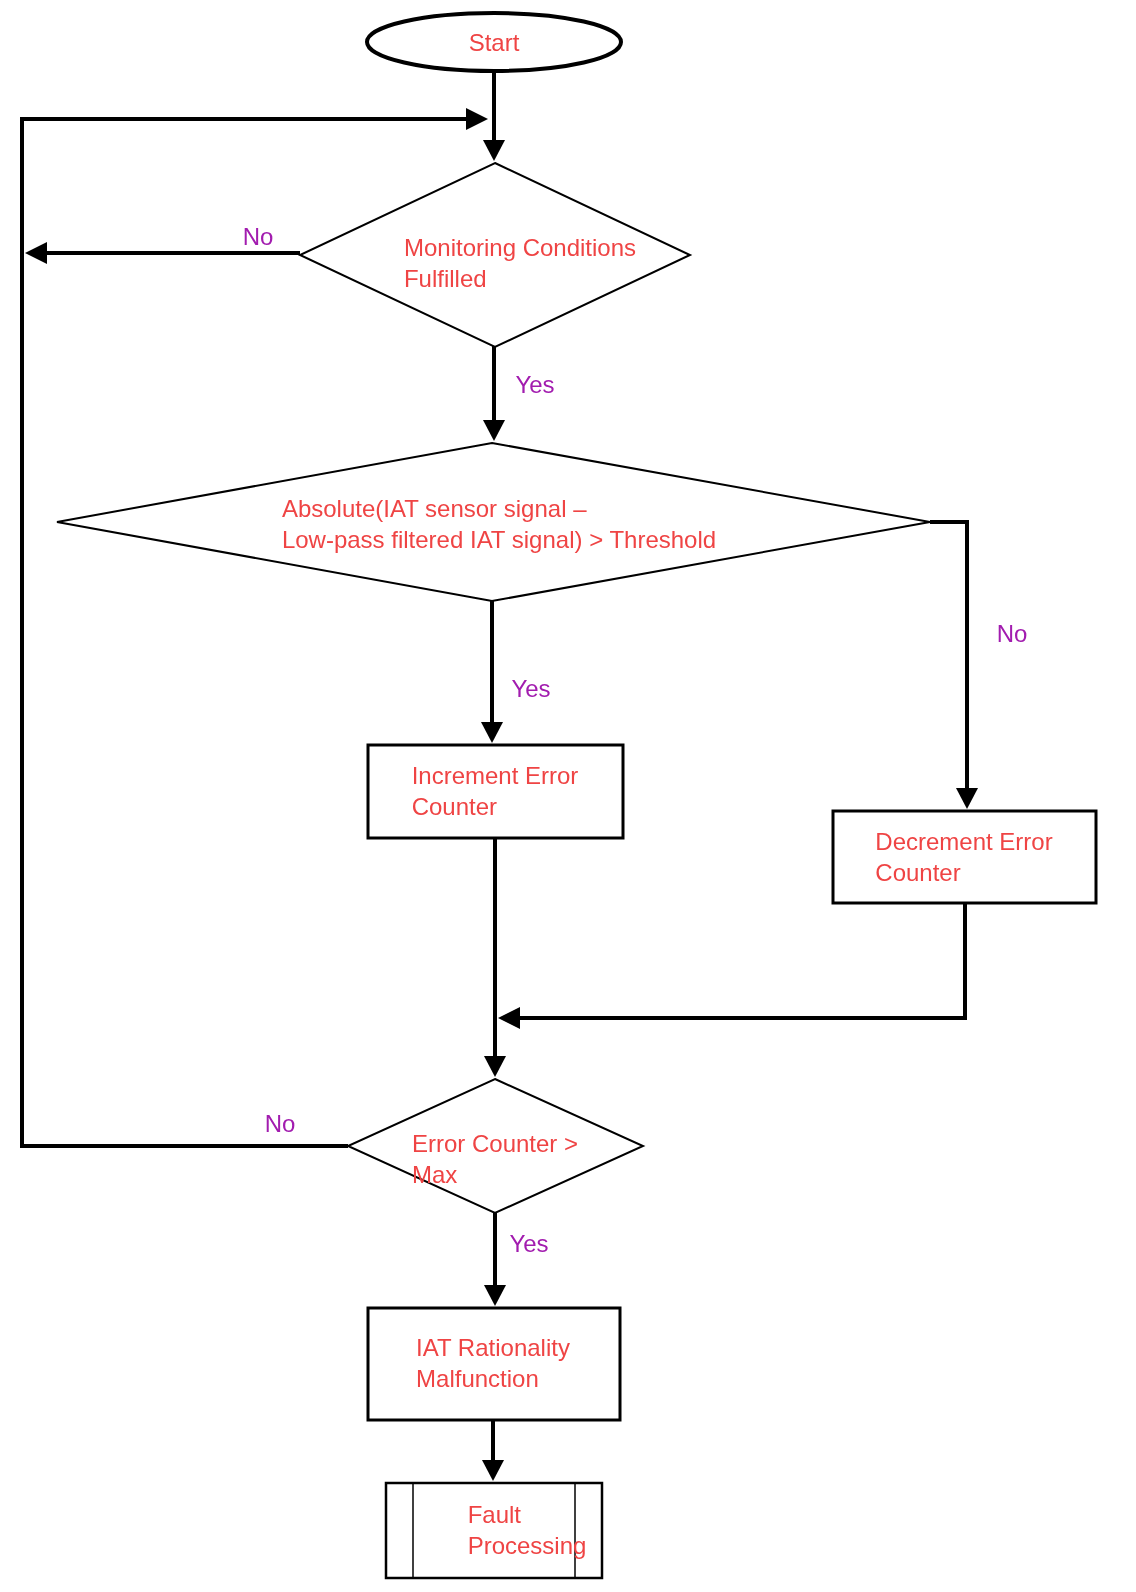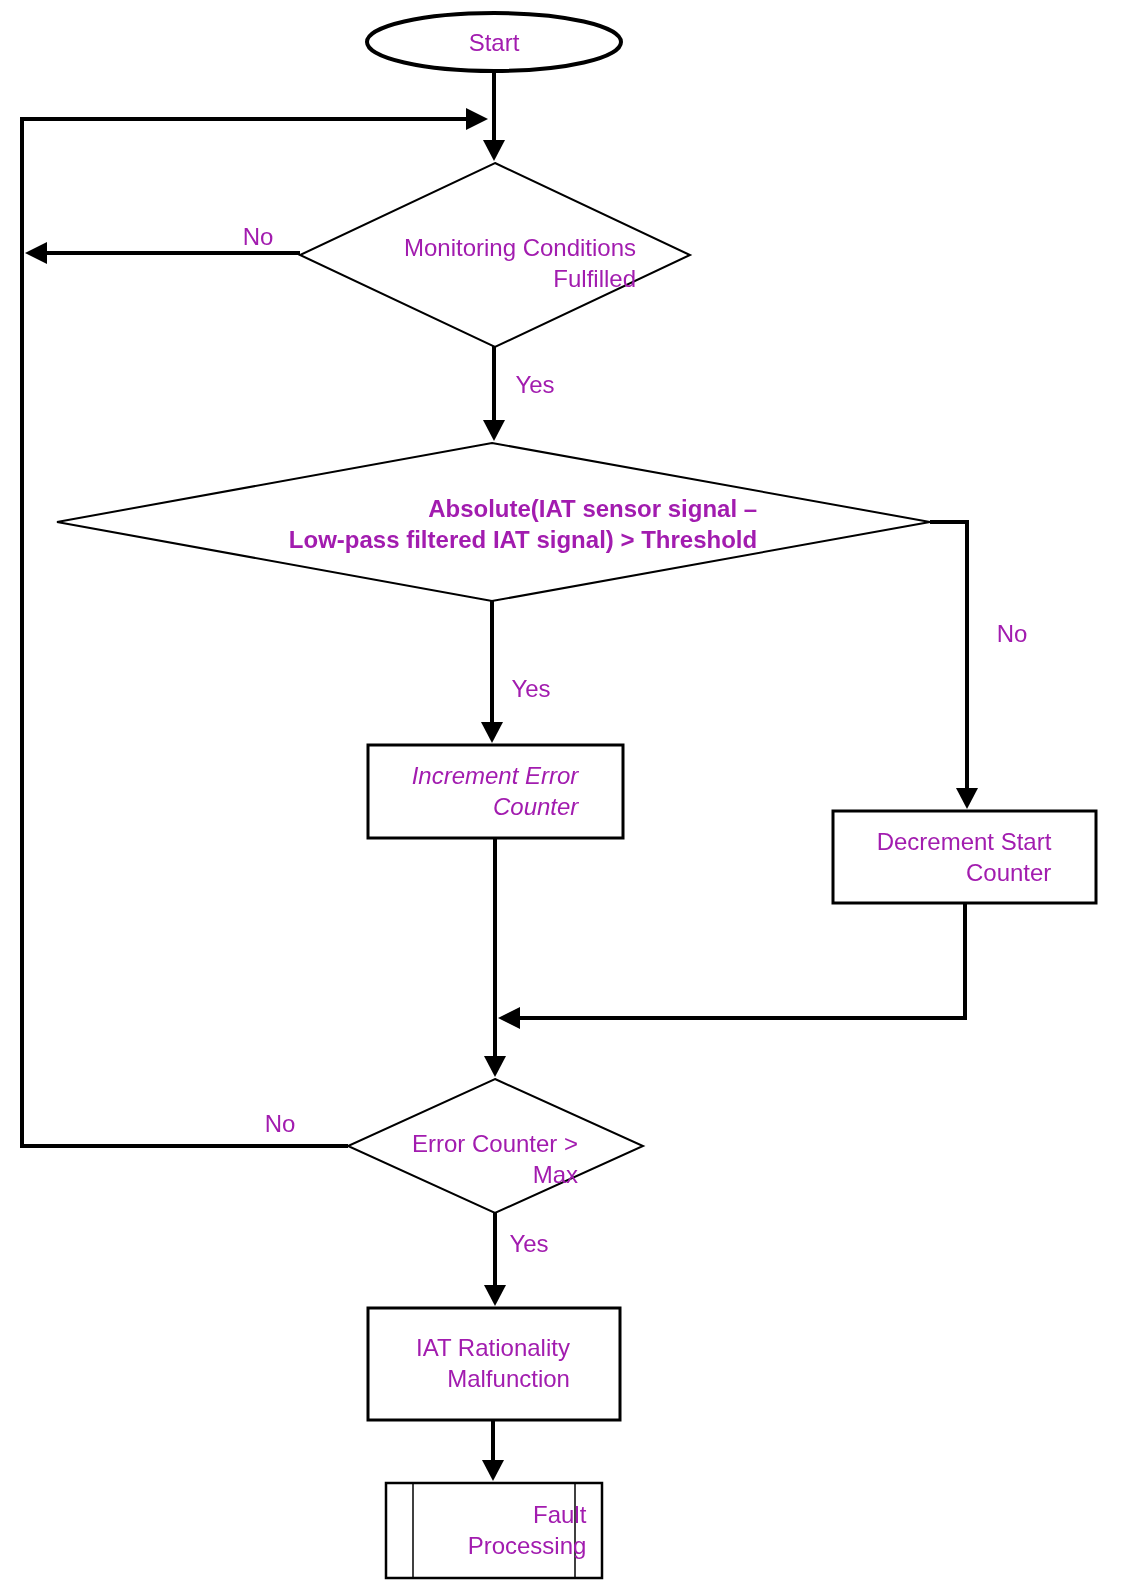--- a/index.html
+++ b/index.html
@@ -12,25 +12,25 @@
     color: #1b1b1b;
     overflow: hidden;
   }
   .stage svg {
     position: absolute;
     left: 0; top: 0;
   }
   .lbl {
     position: absolute;
     transform: translate(-50%, -50%);
-    text-align: right;
+    text-align: left;
     font-size: 24px;
     line-height: 31px;
     white-space: nowrap;
-    color: #a21caf;
+    color: #ef4444;
   }
   .lbl .ln { display: block; }
   .edge-lbl {
     position: absolute;
     transform: translate(-50%, -50%);
     font-size: 24px;
     line-height: 26px;
     white-space: nowrap;
     color: #a21caf;
   }
@@ -105,32 +105,32 @@
 
   <div class="lbl" style="left:494px; top:42px;">
     <span class="ln">Start</span>
   </div>
 
   <div class="lbl" style="left:520px; top:263px;">
     <span class="ln">Monitoring Conditions</span>
     <span class="ln">Fulfilled</span>
   </div>
 
-  <div class="lbl" style="left:523px; top:524px;font-weight:bold;">
+  <div class="lbl" style="left:499px; top:524px;">
     <span class="ln">Absolute(IAT sensor signal –</span>
     <span class="ln">Low-pass filtered IAT signal) &gt; Threshold</span>
   </div>
 
-  <div class="lbl" style="left:495px; top:791px;font-style:italic;">
+  <div class="lbl" style="left:495px; top:791px;">
     <span class="ln">Increment Error</span>
     <span class="ln">Counter</span>
   </div>
 
   <div class="lbl" style="left:964px; top:857px;">
-    <span class="ln">Decrement Start</span>
+    <span class="ln">Decrement Error</span>
     <span class="ln">Counter</span>
   </div>
 
   <div class="lbl" style="left:493px; top:1363px;">
     <span class="ln">IAT Rationality</span>
     <span class="ln">Malfunction</span>
   </div>
 
   <div class="lbl" style="left:495px; top:1159px;">
     <span class="ln">Error Counter &gt;</span>

